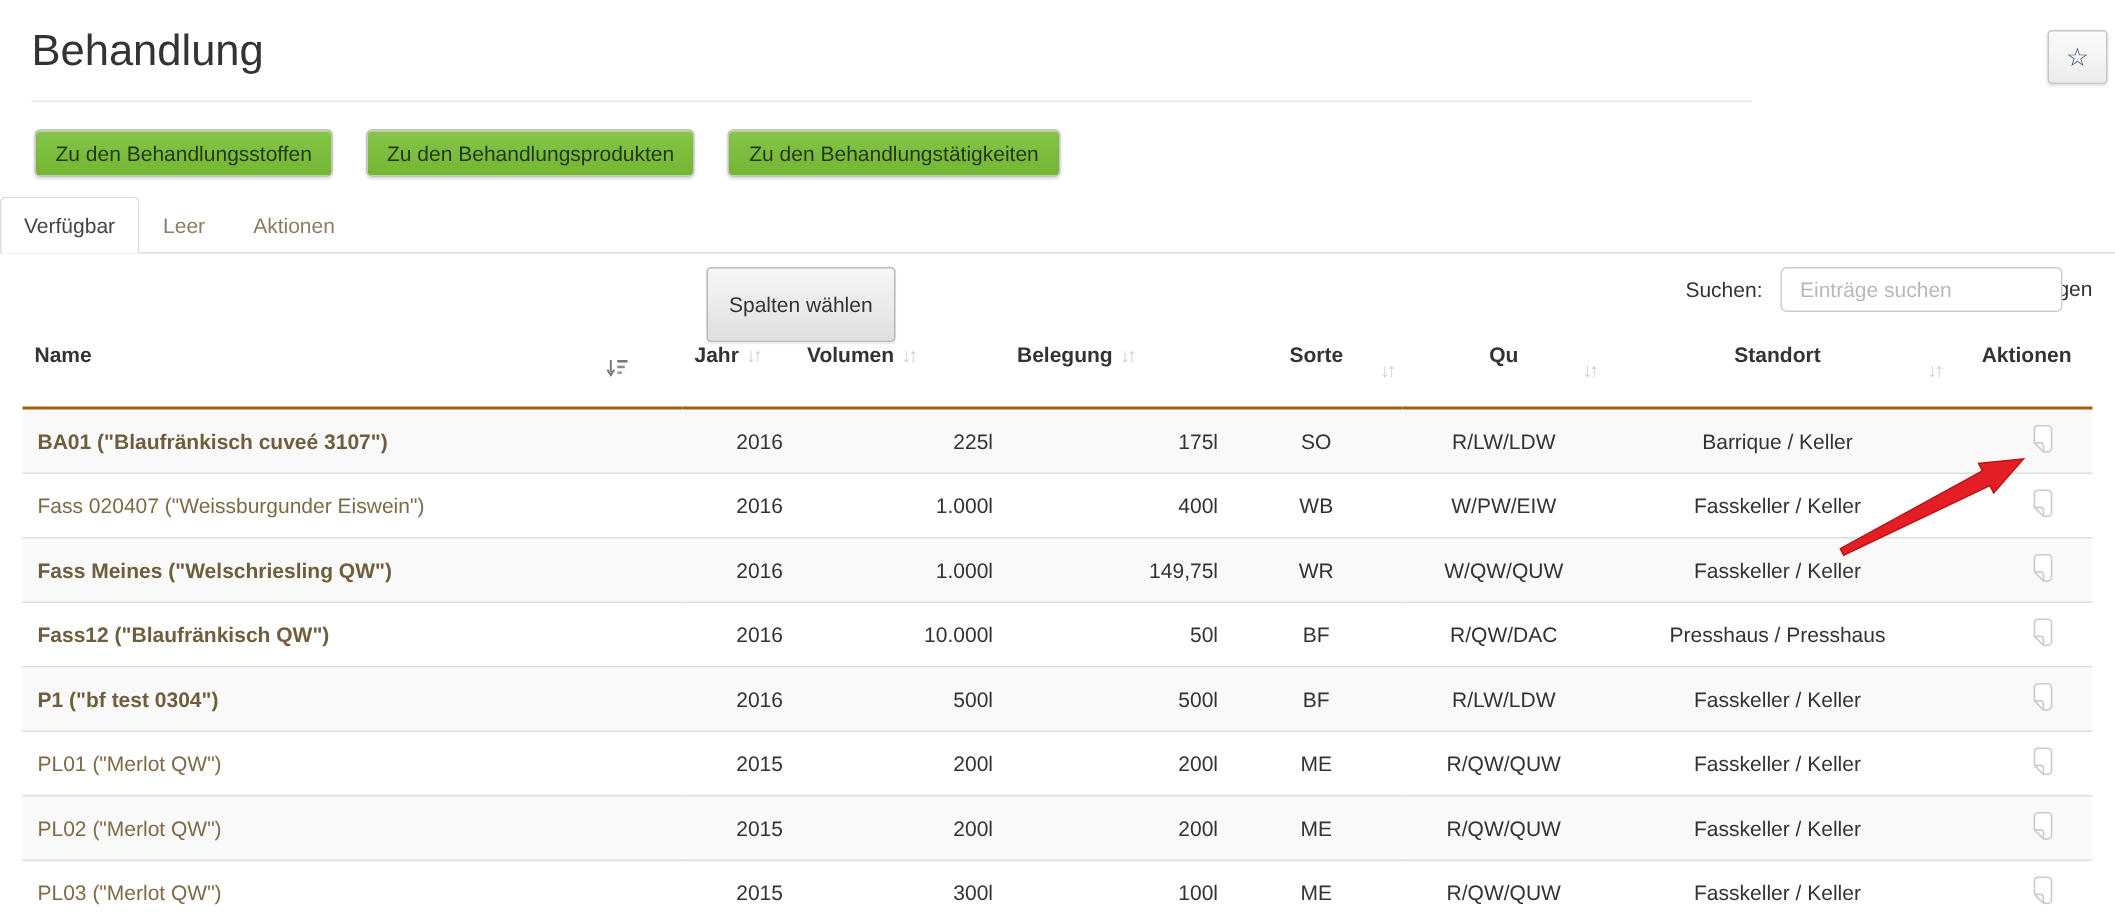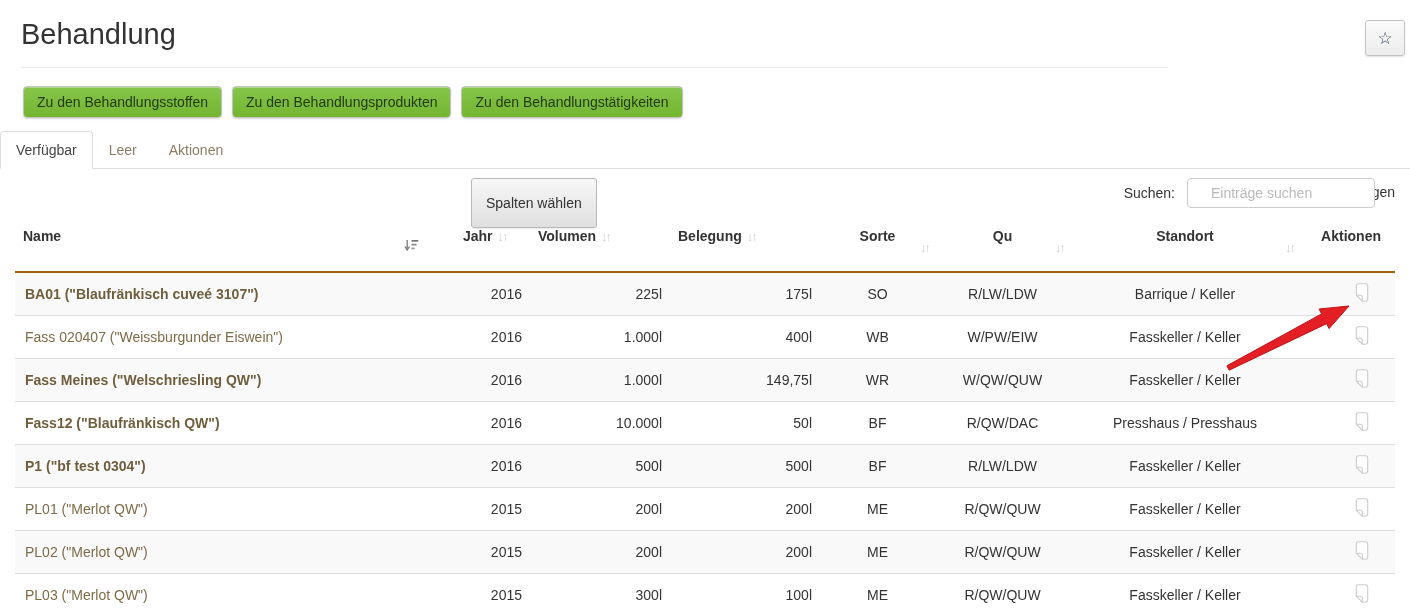--- a/index.html
+++ b/index.html
@@ -11,21 +11,21 @@
   .page-title { font-size:29px; font-weight:400; color:#333; margin:18px 0 0 21px; }
   .title-divider { margin:16px 0 0 21px; width:1147px; border:0; border-top:1px solid #e7e7e7; }
 
   
   .fav-btn { position:absolute; top:2px; right:5px; width:40px; height:36px;
     border:1px solid #c5c5c5; border-radius:3px; background:linear-gradient(#fbfbfb,#ececec);
     box-shadow:0 1px 2px rgba(0,0,0,.12); cursor:pointer; display:flex; align-items:center; justify-content:center; }
   .fav-btn .star { font-size:17px; color:#3a4a66; line-height:1; }
 
   
-  .btn-row { display:flex; gap:10px; margin:18px 0 0 23px; }
+  .btn-row { display:flex; gap:22px; margin:18px 0 0 23px; }
   .btn-green { background:linear-gradient(#85c54a,#74b531); border:1px solid #c3c3c3;
     box-shadow:0 1px 2px rgba(0,0,0,.15), inset 0 1px 0 rgba(255,255,255,.35);
     border-radius:4px; padding:7px 13px; font-size:14px; color:#233a10; cursor:pointer; }
 
   
   .tabs { margin-top:13px; padding-left:0; border-bottom:1px solid #ddd; display:flex; }
   .tab { padding:10px 15px; margin-bottom:-1px; font-size:14px; color:#8b7d63; cursor:pointer;
     border:1px solid transparent; border-radius:4px 4px 0 0; }
   .tab.active { color:#444; background:#fff; border-color:#ddd; border-bottom-color:#fff; cursor:default; }
 
@@ -37,21 +37,21 @@
   .len-select .val { flex:1; display:flex; align-items:center; justify-content:center; font-size:14px; color:#333; }
   .len-select .caret-box { width:21px; background:linear-gradient(#f2f2f2,#ddd);
     border-left:1px solid #bbb; display:flex; align-items:center; justify-content:center; }
   .caret-down { width:0; height:0; border-left:4px solid transparent; border-right:4px solid transparent;
     border-top:5px solid #777; }
   .btn-gray { position:absolute; left:456px; top:0; background:linear-gradient(#f7f7f7,#dfdfdf);
     border:1px solid #b8b8b8; border-radius:3px; padding:16px 14px; font-size:14px; color:#333;
     box-shadow:0 1px 1px rgba(0,0,0,.08); cursor:pointer; }
   .search-group { position:absolute; right:20px; top:0; display:flex; align-items:center; gap:12px; }
   .search-input { width:188px; height:30px; border:1px solid #ccc; border-radius:4px;
-    padding:0 23px; font-size:14px; color:#333; font-family:inherit; }
+    padding:0 12px; font-size:14px; color:#333; font-family:inherit; }
   .search-input::placeholder { color:#b9b9b9; }
 
   
   table.grid { margin:12px 15px 0 15px; width:1380px; border-collapse:collapse; table-layout:fixed; }
   .grid th { font-weight:bold; font-size:14px; color:#333; padding:6px 8px 27px;
     border-bottom:2px solid #a16207; vertical-align:middle; cursor:pointer; position:relative; }
   .grid td { font-size:14px; color:#333; padding:10px 8px; vertical-align:middle; }
   .grid tbody tr { border-bottom:1px solid #ddd; }
   .grid tbody tr.odd { background:#f9f9f9; }
   .al-left { text-align:left; } .al-right { text-align:right; } .al-center { text-align:center; }

